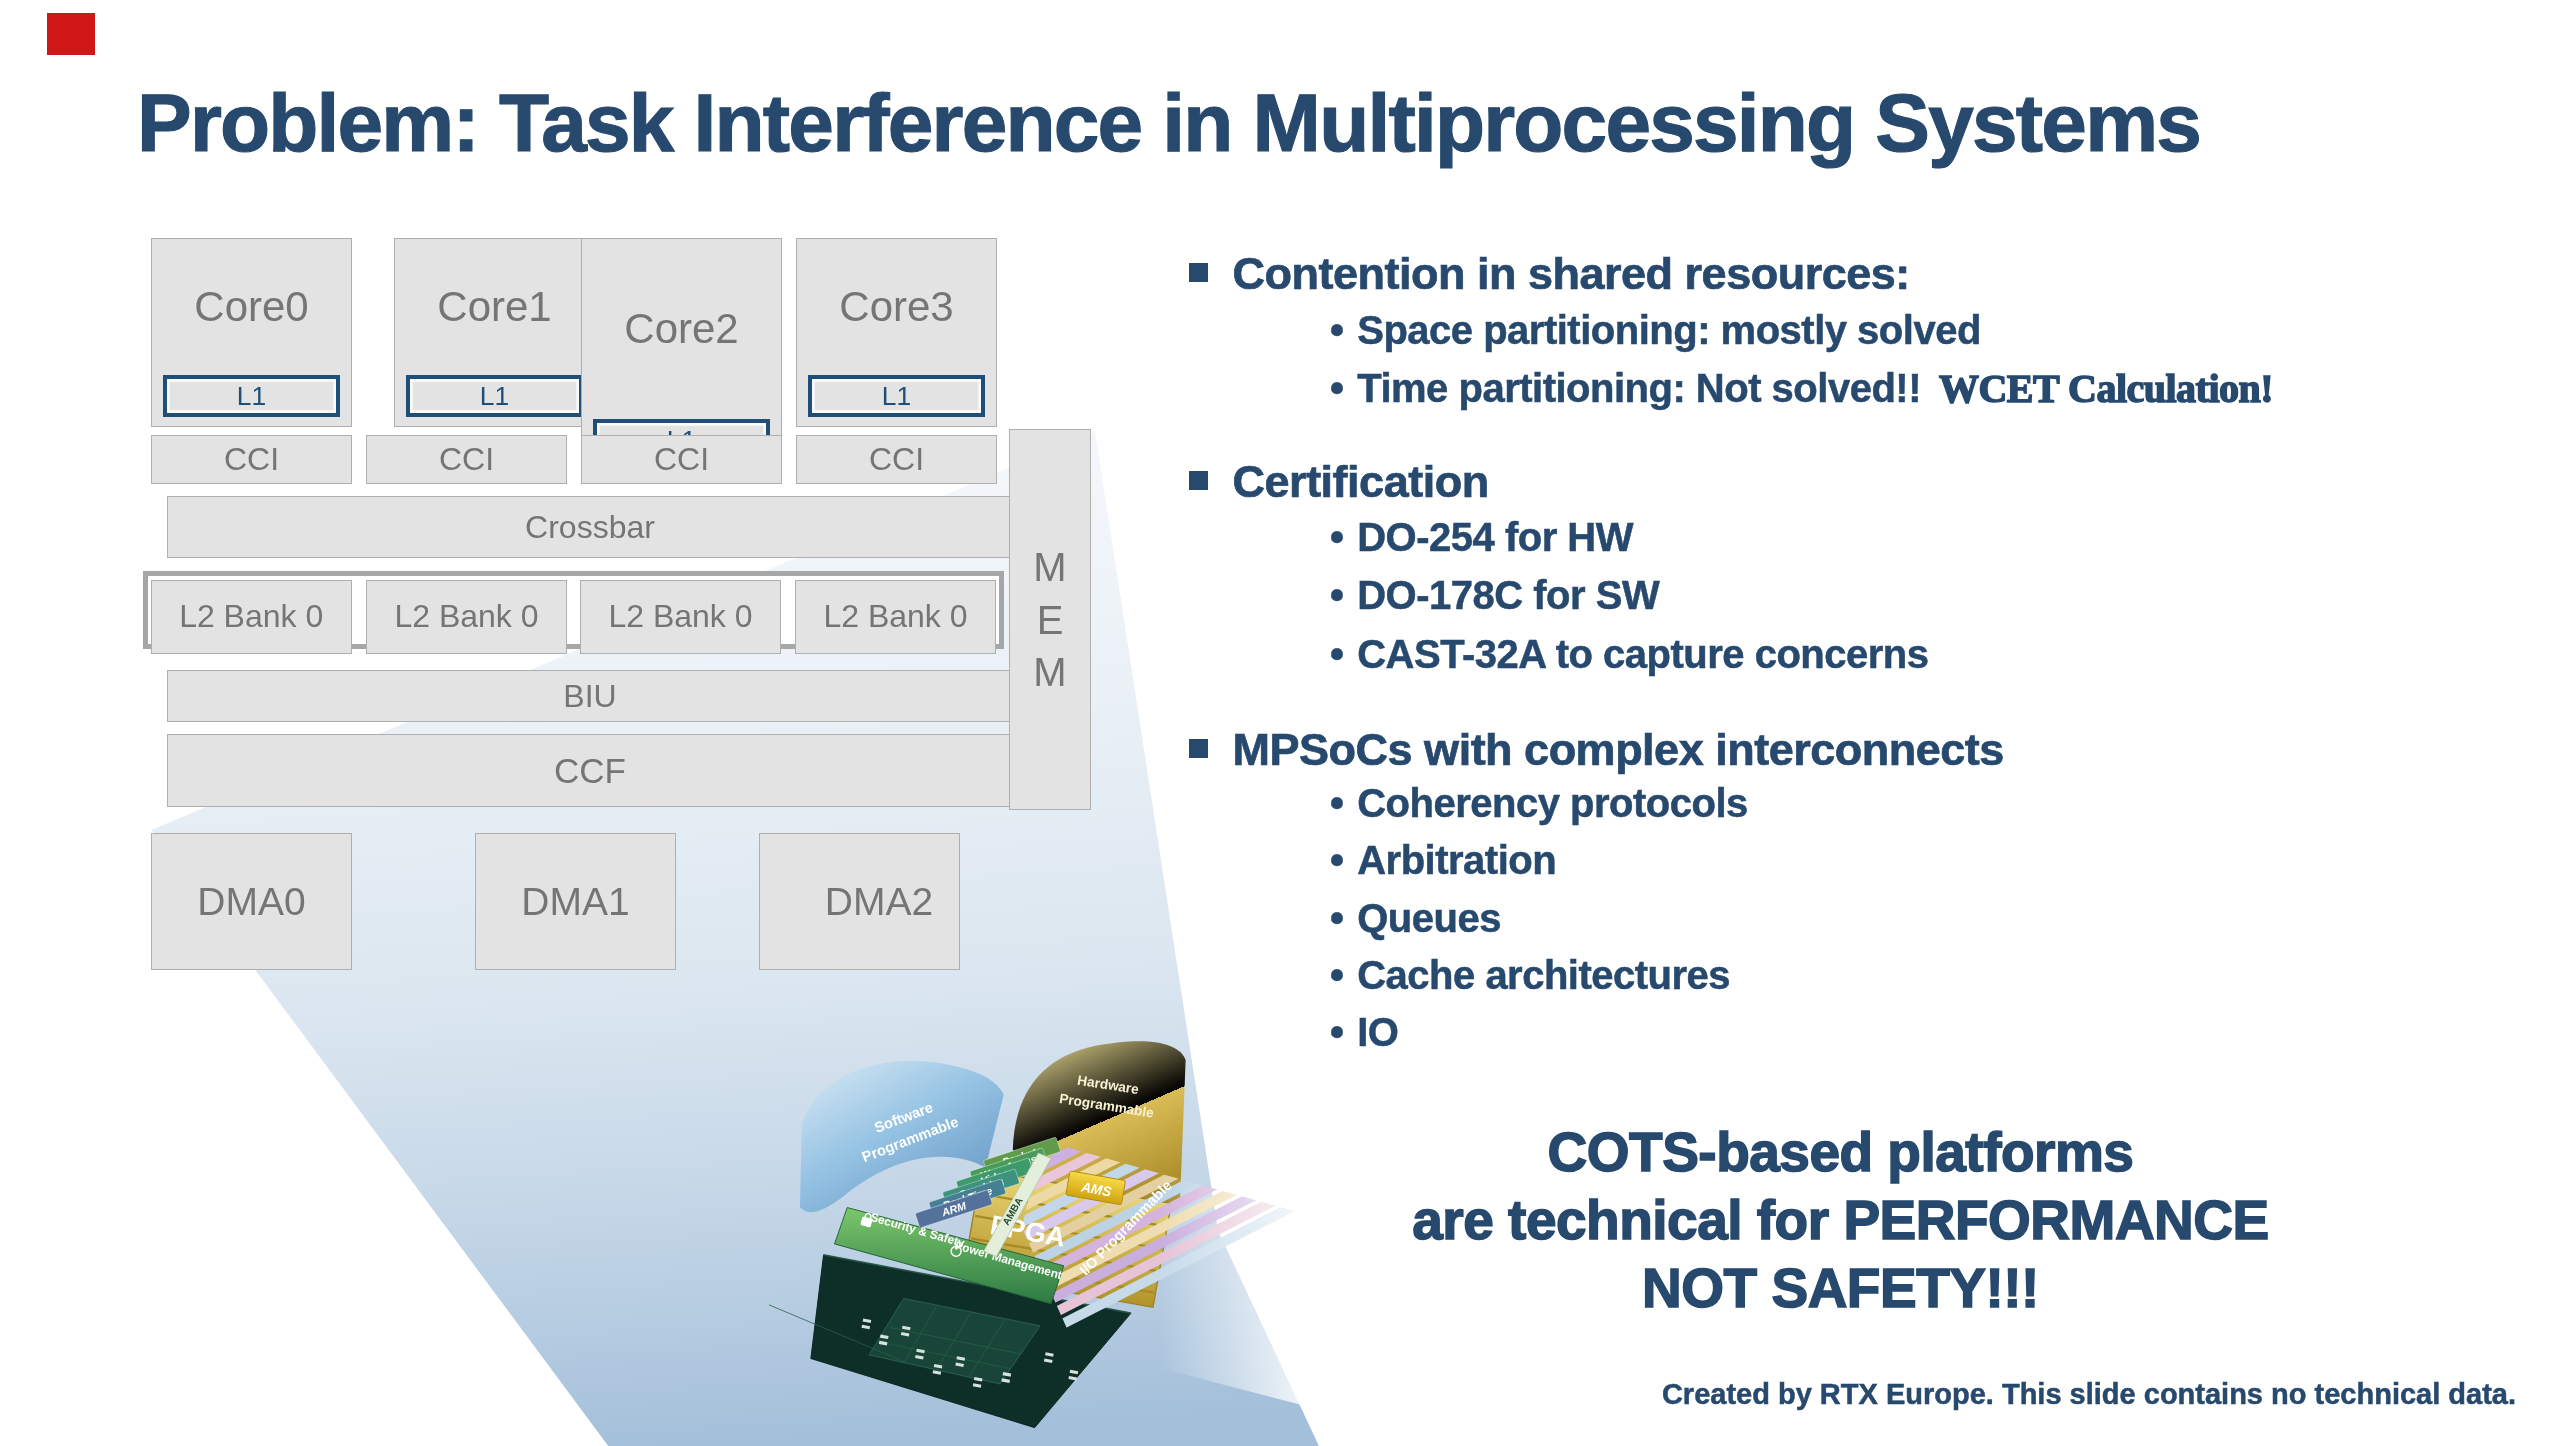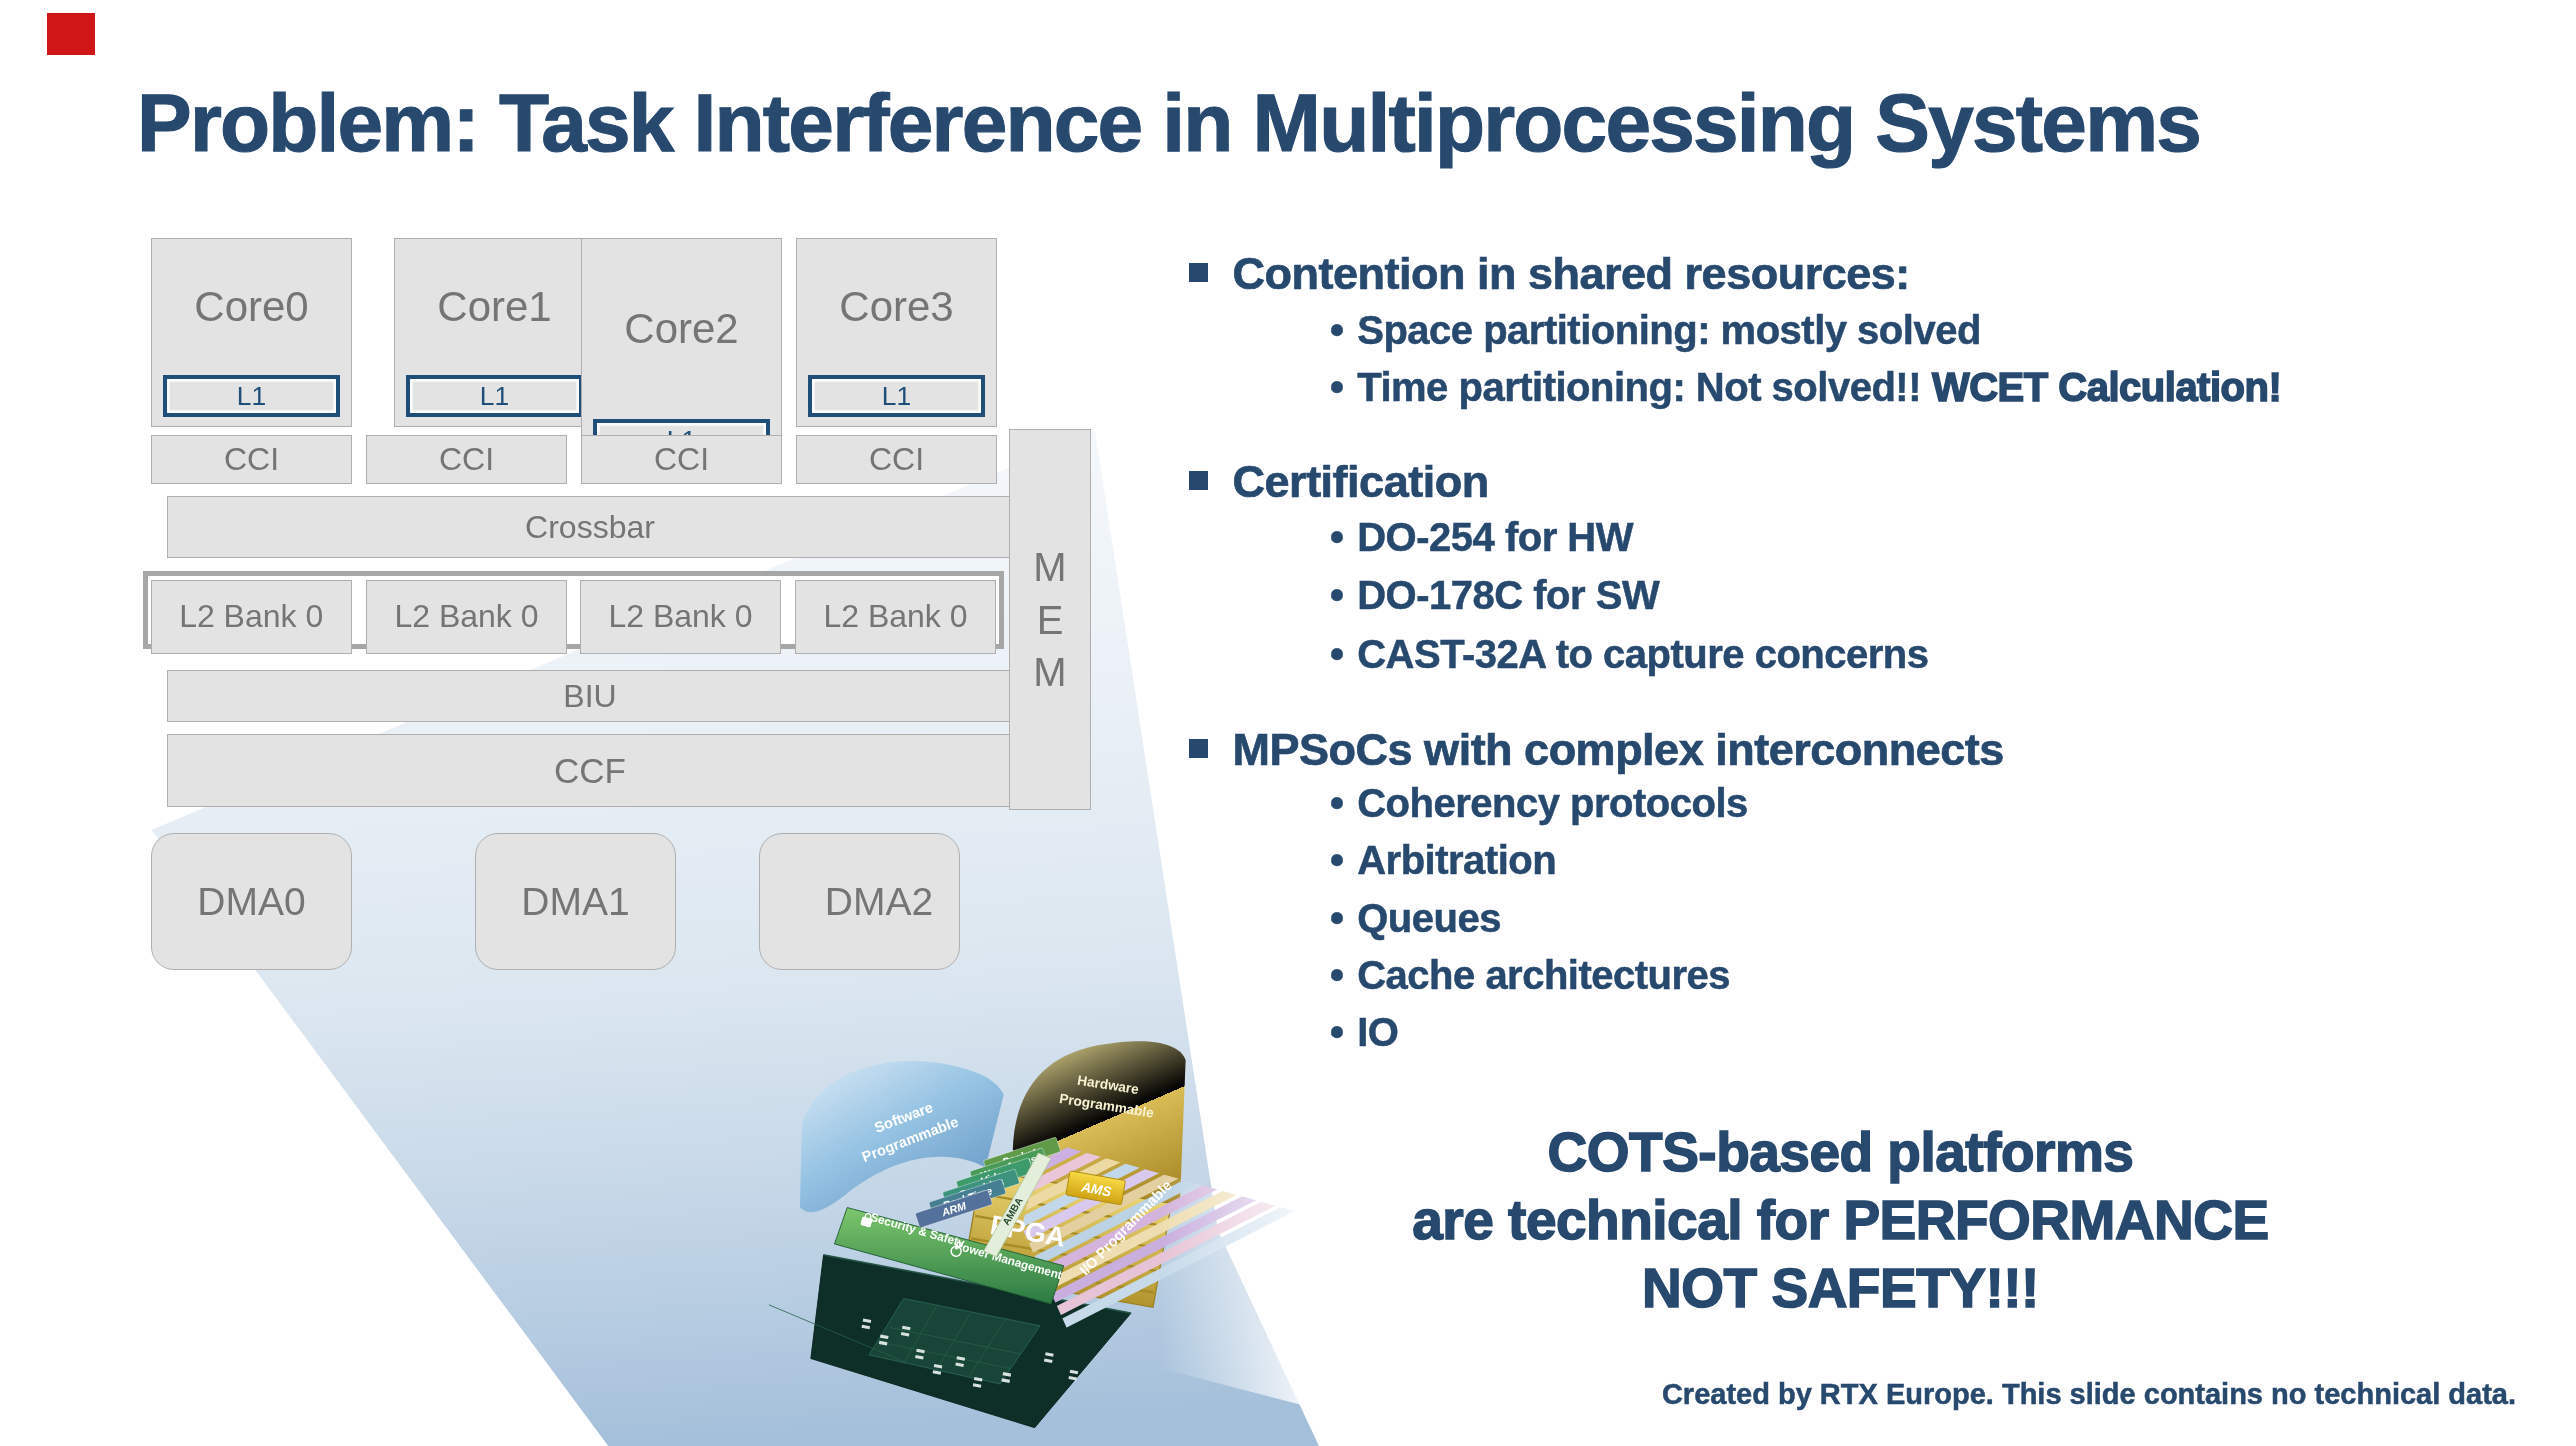--- a/index.html
+++ b/index.html
@@ -29,32 +29,32 @@
   .core { font-size:42px; padding-bottom:51px; }
   .l1 {
     position:absolute; left:11px; right:11px; bottom:9px; height:42px;
     background:var(--boxgray); border:4.6px solid #1F4E79; box-shadow: inset 0 0 0 2.7px #fafafa;
     color:#1F4E79; font-size:26.4px; display:flex; align-items:center; justify-content:center;
   }
   .wide { left:167px; width:846px;text-align:right; }
   .l2group { position:absolute; left:143px; top:571px; width:861px; height:78px;
     background:#ffffff; border:5.5px solid #A6A6A6; }
   .bank { top:3.6px; height:74px; border-width:1.8px; }
-  .dma { top:833px; height:137px; width:201px; font-size:39px;border-radius:23px; }
+  .dma { top:833px; height:137px; width:201px; font-size:39px; }
   .mem { flex-direction:column; gap:12.7px; font-size:40px; line-height:40px; }
 
   
   .bullets { position:absolute; left:1189px; top:0; width:1384px; color:var(--navy); }
   .section { position:absolute; left:0; display:flex; align-items:flex-start; gap:24.6px;
     font-size:45px; font-weight:bold; -webkit-text-stroke:0.7px var(--navy); letter-spacing:-0.5px; }
   .sq { flex:none; width:19px; height:19px; margin-top:14.6px; background:var(--navy); }
   .sub { position:absolute; left:141px; display:flex; align-items:baseline; gap:13.7px;
     font-size:40px; font-weight:bold; -webkit-text-stroke:0.5px var(--navy); letter-spacing:-0.5px; }
   .dot { flex:none; font-size:40px; }
-  .strong { -webkit-text-stroke:1.5px var(--navy); margin-left:11px; }
+  .strong { -webkit-text-stroke:1.5px var(--navy); margin-left:18px;font-family:Liberation Serif, serif; }
 
   .callout { position:absolute; left:1358px; top:1118px; width:965px; text-align:center;
     color:var(--navy); font-size:55px; line-height:68px; font-weight:bold;
     -webkit-text-stroke:1.5px var(--navy); letter-spacing:-0.5px; }
   .footer { position:absolute; right:60px; top:1378px; color:var(--navy);
     font-size:29px; font-weight:bold; -webkit-text-stroke:0.5px var(--navy); }
 
   .chip text { font-family:"Liberation Sans", sans-serif; font-weight:bold; }
 </style>
 </head>

